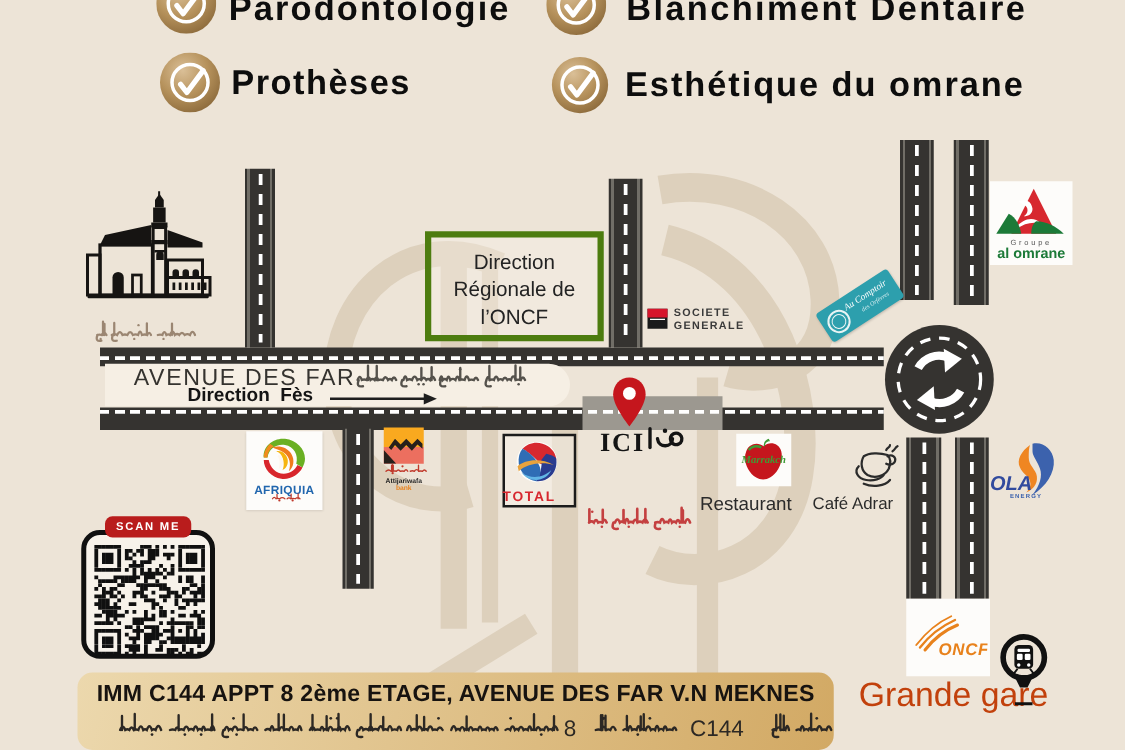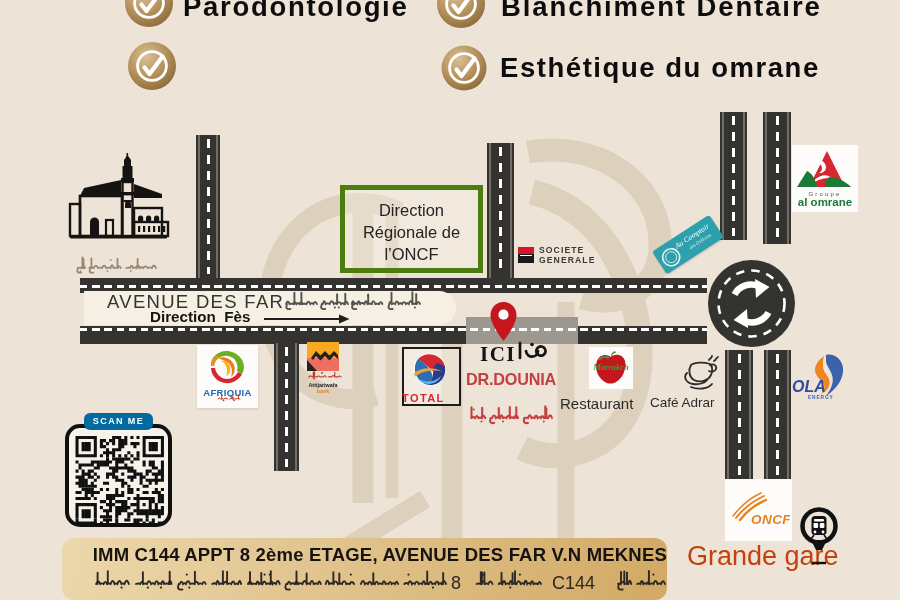--- a/index.html
+++ b/index.html
@@ -51,20 +51,21 @@
 
 <div class="ckt" style="left:501px;top:-9px;letter-spacing:1.9px">Blanchiment Dentaire</div>
 
 <svg class="ck" style="left:128px;top:42px" viewBox="-24 -24 48 48">
 
 <circle cx="0" cy="0" r="24.0" fill="url(#gld)"></circle>
 <circle cx="0" cy="0" r="14.4" fill="none" stroke="#fff" stroke-width="2.8"></circle>
 <path d="M-7.5 1.5 L-2.5 8 L10.5 -9.5" fill="none" stroke="#fff" stroke-width="4.2" stroke-linecap="round" stroke-linejoin="round"></path>
 </svg>
 
+<div class="ckt" style="left:185px;top:50px;letter-spacing:1.2px">Prothèses</div>
 
 <svg class="ck" style="left:440px;top:44px" viewBox="-24 -24 48 48">
 
 <circle cx="0" cy="0" r="22.5" fill="url(#gld)"></circle>
 <circle cx="0" cy="0" r="14.4" fill="none" stroke="#fff" stroke-width="2.8"></circle>
 <path d="M-7.5 1.5 L-2.5 8 L10.5 -9.5" fill="none" stroke="#fff" stroke-width="4.2" stroke-linecap="round" stroke-linejoin="round"></path>
 </svg>
 
 <div class="ckt" style="left:500px;top:52px;letter-spacing:1.55px">Esthétique du omrane</div>
 
@@ -233,21 +234,20 @@
 <div class="a" style="left:480px;top:342px;font-family:'Liberation Serif',serif;font-size:21px;font-weight:bold;color:#141414;letter-spacing:1.5px">ICI</div>
 <svg class="a" style="left:0;top:0" width="900" height="600">
 <g stroke="#141414" stroke-width="2.7" fill="none" stroke-linecap="round">
 <path d="M545 349 a4.6 4.6 0 1 1 -8.2 4.2 a4.6 4.6 0 1 1 8.2 -4.2"></path>
 <path d="M538 351 C538 358 527 359 526 351"></path>
 <path d="M520 343 V358"></path>
 </g>
 <circle cx="532" cy="344.5" r="1.8" fill="#141414"></circle>
 </svg>
 
-<div class="a" style="left:436px;top:369.5px;width:150px;text-align:center;font-size:16.2px;font-weight:bold;color:#c44040;letter-spacing:-0.2px">DR.DOUNIA</div>
 <svg class="a" style="left:0;top:0" width="900" height="600">
       <path d="M552.0 418 Q550.1 412.8 548.1 418 Q546.0 417.2 543.9 418 Q542.4 414.0 540.8 418 Q539.2 416.5 537.6 418 Q536.1 413.1 534.6 418 Q533.0 417.0 531.5 418 Q529.7 412.4 528.0 418 Q526.1 417.4 524.2 418M546.3 418 V408.2M545.3 418 V406.3M524.6 418 q-2.4 6.0 3.4 5.0M518.1 418 Q516.1 413.2 514.0 418 Q512.0 416.7 510.0 418 Q508.2 413.5 506.5 418 Q504.7 417.0 503.0 418 Q501.5 412.4 500.0 418 Q498.0 416.2 495.9 418 Q494.0 413.1 492.0 418M516.3 418 V407.3M509.8 418 V407.1M498.8 418 V408.0M490.8 418 q-2.4 6.0 3.4 5.0M485.3 418 Q483.5 413.8 481.7 418 Q480.1 417.2 478.5 418 Q476.8 414.2 475.1 418 Q473.2 416.3 471.3 418M471.5 418 V407.4M482.2 418 V407.9" stroke="#c44040" stroke-width="2.1" fill="none" stroke-linecap="round"></path>
       <g fill="#c44040">
         <circle cx="543.8" cy="421.4" r="1.02"></circle>
         <circle cx="503.0" cy="421.4" r="1.02"></circle>
         <circle cx="481.5" cy="421.4" r="1.02"></circle>
         <circle cx="473.8" cy="409.4" r="1.02"></circle>
       </g>
     </svg>
 
@@ -319,29 +319,29 @@
 <rect x="15.5" y="17" width="4.6" height="5" fill="#fff" rx="1"></rect>
 <rect x="21.8" y="17" width="4.6" height="5" fill="#fff" rx="1"></rect>
 <circle cx="17" cy="26" r="1.4" fill="#fff"></circle>
       <circle cx="25" cy="26" r="1.4" fill="#fff"></circle>
 <path d="M16 29 L13 33 M26 29 L29 33" stroke="#111" stroke-width="1.6"></path>
 <path d="M14 57 H28" stroke="#111" stroke-width="2.4"></path>
 </svg>
 
 <div class="a" style="left:65px;top:424px;width:107px;height:103px;background:#f7f2ea;border:4px solid #101010;border-radius:15px;box-sizing:border-box"></div>
 
-<div class="a" style="left:84px;top:413px;width:69px;height:17px;background:#0369a1;border-radius:6px;color:#fff;font-size:9px;font-weight:bold;letter-spacing:1.4px;text-align:center;line-height:17px">SCAN ME</div>
+<div class="a" style="left:84px;top:413px;width:69px;height:17px;background:#b91c1c;border-radius:6px;color:#fff;font-size:9px;font-weight:bold;letter-spacing:1.4px;text-align:center;line-height:17px">SCAN ME</div>
 
 <svg class="a" style="left:0;top:0" width="900" height="600">
       <path d="M75.5 436.0h3.05v3.05h-3.05zM78.5 436.0h3.05v3.05h-3.05zM81.6 436.0h3.05v3.05h-3.05zM84.7 436.0h3.05v3.05h-3.05zM87.7 436.0h3.05v3.05h-3.05zM90.8 436.0h3.05v3.05h-3.05zM93.8 436.0h3.05v3.05h-3.05zM112.1 436.0h3.05v3.05h-3.05zM115.2 436.0h3.05v3.05h-3.05zM118.2 436.0h3.05v3.05h-3.05zM124.3 436.0h3.05v3.05h-3.05zM130.4 436.0h3.05v3.05h-3.05zM136.5 436.0h3.05v3.05h-3.05zM142.6 436.0h3.05v3.05h-3.05zM145.6 436.0h3.05v3.05h-3.05zM148.7 436.0h3.05v3.05h-3.05zM151.8 436.0h3.05v3.05h-3.05zM154.8 436.0h3.05v3.05h-3.05zM157.8 436.0h3.05v3.05h-3.05zM160.9 436.0h3.05v3.05h-3.05zM75.5 439.1h3.05v3.05h-3.05zM93.8 439.1h3.05v3.05h-3.05zM99.9 439.1h3.05v3.05h-3.05zM103.0 439.1h3.05v3.05h-3.05zM109.0 439.1h3.05v3.05h-3.05zM112.1 439.1h3.05v3.05h-3.05zM118.2 439.1h3.05v3.05h-3.05zM121.2 439.1h3.05v3.05h-3.05zM124.3 439.1h3.05v3.05h-3.05zM142.6 439.1h3.05v3.05h-3.05zM160.9 439.1h3.05v3.05h-3.05zM75.5 442.1h3.05v3.05h-3.05zM81.6 442.1h3.05v3.05h-3.05zM84.7 442.1h3.05v3.05h-3.05zM87.7 442.1h3.05v3.05h-3.05zM93.8 442.1h3.05v3.05h-3.05zM99.9 442.1h3.05v3.05h-3.05zM106.0 442.1h3.05v3.05h-3.05zM112.1 442.1h3.05v3.05h-3.05zM118.2 442.1h3.05v3.05h-3.05zM121.2 442.1h3.05v3.05h-3.05zM124.3 442.1h3.05v3.05h-3.05zM130.4 442.1h3.05v3.05h-3.05zM133.4 442.1h3.05v3.05h-3.05zM136.5 442.1h3.05v3.05h-3.05zM142.6 442.1h3.05v3.05h-3.05zM148.7 442.1h3.05v3.05h-3.05zM151.8 442.1h3.05v3.05h-3.05zM154.8 442.1h3.05v3.05h-3.05zM160.9 442.1h3.05v3.05h-3.05zM75.5 445.1h3.05v3.05h-3.05zM81.6 445.1h3.05v3.05h-3.05zM84.7 445.1h3.05v3.05h-3.05zM87.7 445.1h3.05v3.05h-3.05zM93.8 445.1h3.05v3.05h-3.05zM99.9 445.1h3.05v3.05h-3.05zM103.0 445.1h3.05v3.05h-3.05zM118.2 445.1h3.05v3.05h-3.05zM121.2 445.1h3.05v3.05h-3.05zM133.4 445.1h3.05v3.05h-3.05zM142.6 445.1h3.05v3.05h-3.05zM148.7 445.1h3.05v3.05h-3.05zM151.8 445.1h3.05v3.05h-3.05zM154.8 445.1h3.05v3.05h-3.05zM160.9 445.1h3.05v3.05h-3.05zM75.5 448.2h3.05v3.05h-3.05zM81.6 448.2h3.05v3.05h-3.05zM84.7 448.2h3.05v3.05h-3.05zM87.7 448.2h3.05v3.05h-3.05zM93.8 448.2h3.05v3.05h-3.05zM106.0 448.2h3.05v3.05h-3.05zM112.1 448.2h3.05v3.05h-3.05zM115.2 448.2h3.05v3.05h-3.05zM118.2 448.2h3.05v3.05h-3.05zM142.6 448.2h3.05v3.05h-3.05zM148.7 448.2h3.05v3.05h-3.05zM151.8 448.2h3.05v3.05h-3.05zM154.8 448.2h3.05v3.05h-3.05zM160.9 448.2h3.05v3.05h-3.05zM75.5 451.2h3.05v3.05h-3.05zM93.8 451.2h3.05v3.05h-3.05zM103.0 451.2h3.05v3.05h-3.05zM106.0 451.2h3.05v3.05h-3.05zM109.0 451.2h3.05v3.05h-3.05zM112.1 451.2h3.05v3.05h-3.05zM127.3 451.2h3.05v3.05h-3.05zM136.5 451.2h3.05v3.05h-3.05zM142.6 451.2h3.05v3.05h-3.05zM160.9 451.2h3.05v3.05h-3.05zM75.5 454.3h3.05v3.05h-3.05zM78.5 454.3h3.05v3.05h-3.05zM81.6 454.3h3.05v3.05h-3.05zM84.7 454.3h3.05v3.05h-3.05zM87.7 454.3h3.05v3.05h-3.05zM90.8 454.3h3.05v3.05h-3.05zM93.8 454.3h3.05v3.05h-3.05zM99.9 454.3h3.05v3.05h-3.05zM106.0 454.3h3.05v3.05h-3.05zM112.1 454.3h3.05v3.05h-3.05zM118.2 454.3h3.05v3.05h-3.05zM124.3 454.3h3.05v3.05h-3.05zM130.4 454.3h3.05v3.05h-3.05zM136.5 454.3h3.05v3.05h-3.05zM142.6 454.3h3.05v3.05h-3.05zM145.6 454.3h3.05v3.05h-3.05zM148.7 454.3h3.05v3.05h-3.05zM151.8 454.3h3.05v3.05h-3.05zM154.8 454.3h3.05v3.05h-3.05zM157.8 454.3h3.05v3.05h-3.05zM160.9 454.3h3.05v3.05h-3.05zM106.0 457.4h3.05v3.05h-3.05zM112.1 457.4h3.05v3.05h-3.05zM115.2 457.4h3.05v3.05h-3.05zM118.2 457.4h3.05v3.05h-3.05zM121.2 457.4h3.05v3.05h-3.05zM124.3 457.4h3.05v3.05h-3.05zM127.3 457.4h3.05v3.05h-3.05zM133.4 457.4h3.05v3.05h-3.05zM136.5 457.4h3.05v3.05h-3.05zM75.5 460.4h3.05v3.05h-3.05zM90.8 460.4h3.05v3.05h-3.05zM93.8 460.4h3.05v3.05h-3.05zM96.8 460.4h3.05v3.05h-3.05zM99.9 460.4h3.05v3.05h-3.05zM103.0 460.4h3.05v3.05h-3.05zM106.0 460.4h3.05v3.05h-3.05zM109.0 460.4h3.05v3.05h-3.05zM115.2 460.4h3.05v3.05h-3.05zM118.2 460.4h3.05v3.05h-3.05zM121.2 460.4h3.05v3.05h-3.05zM130.4 460.4h3.05v3.05h-3.05zM142.6 460.4h3.05v3.05h-3.05zM148.7 460.4h3.05v3.05h-3.05zM151.8 460.4h3.05v3.05h-3.05zM160.9 460.4h3.05v3.05h-3.05zM78.5 463.4h3.05v3.05h-3.05zM81.6 463.4h3.05v3.05h-3.05zM84.7 463.4h3.05v3.05h-3.05zM87.7 463.4h3.05v3.05h-3.05zM90.8 463.4h3.05v3.05h-3.05zM96.8 463.4h3.05v3.05h-3.05zM99.9 463.4h3.05v3.05h-3.05zM103.0 463.4h3.05v3.05h-3.05zM106.0 463.4h3.05v3.05h-3.05zM115.2 463.4h3.05v3.05h-3.05zM124.3 463.4h3.05v3.05h-3.05zM142.6 463.4h3.05v3.05h-3.05zM148.7 463.4h3.05v3.05h-3.05zM151.8 463.4h3.05v3.05h-3.05zM160.9 463.4h3.05v3.05h-3.05zM78.5 466.5h3.05v3.05h-3.05zM93.8 466.5h3.05v3.05h-3.05zM96.8 466.5h3.05v3.05h-3.05zM109.0 466.5h3.05v3.05h-3.05zM112.1 466.5h3.05v3.05h-3.05zM115.2 466.5h3.05v3.05h-3.05zM118.2 466.5h3.05v3.05h-3.05zM121.2 466.5h3.05v3.05h-3.05zM124.3 466.5h3.05v3.05h-3.05zM127.3 466.5h3.05v3.05h-3.05zM130.4 466.5h3.05v3.05h-3.05zM151.8 466.5h3.05v3.05h-3.05zM154.8 466.5h3.05v3.05h-3.05zM160.9 466.5h3.05v3.05h-3.05zM75.5 469.6h3.05v3.05h-3.05zM81.6 469.6h3.05v3.05h-3.05zM87.7 469.6h3.05v3.05h-3.05zM90.8 469.6h3.05v3.05h-3.05zM112.1 469.6h3.05v3.05h-3.05zM115.2 469.6h3.05v3.05h-3.05zM127.3 469.6h3.05v3.05h-3.05zM130.4 469.6h3.05v3.05h-3.05zM133.4 469.6h3.05v3.05h-3.05zM145.6 469.6h3.05v3.05h-3.05zM148.7 469.6h3.05v3.05h-3.05zM157.8 469.6h3.05v3.05h-3.05zM160.9 469.6h3.05v3.05h-3.05zM81.6 472.6h3.05v3.05h-3.05zM84.7 472.6h3.05v3.05h-3.05zM87.7 472.6h3.05v3.05h-3.05zM93.8 472.6h3.05v3.05h-3.05zM106.0 472.6h3.05v3.05h-3.05zM109.0 472.6h3.05v3.05h-3.05zM112.1 472.6h3.05v3.05h-3.05zM121.2 472.6h3.05v3.05h-3.05zM133.4 472.6h3.05v3.05h-3.05zM136.5 472.6h3.05v3.05h-3.05zM139.6 472.6h3.05v3.05h-3.05zM145.6 472.6h3.05v3.05h-3.05zM151.8 472.6h3.05v3.05h-3.05zM154.8 472.6h3.05v3.05h-3.05zM157.8 472.6h3.05v3.05h-3.05zM160.9 472.6h3.05v3.05h-3.05zM75.5 475.6h3.05v3.05h-3.05zM78.5 475.6h3.05v3.05h-3.05zM81.6 475.6h3.05v3.05h-3.05zM87.7 475.6h3.05v3.05h-3.05zM90.8 475.6h3.05v3.05h-3.05zM96.8 475.6h3.05v3.05h-3.05zM106.0 475.6h3.05v3.05h-3.05zM112.1 475.6h3.05v3.05h-3.05zM115.2 475.6h3.05v3.05h-3.05zM127.3 475.6h3.05v3.05h-3.05zM130.4 475.6h3.05v3.05h-3.05zM133.4 475.6h3.05v3.05h-3.05zM139.6 475.6h3.05v3.05h-3.05zM142.6 475.6h3.05v3.05h-3.05zM154.8 475.6h3.05v3.05h-3.05zM160.9 475.6h3.05v3.05h-3.05zM78.5 478.7h3.05v3.05h-3.05zM81.6 478.7h3.05v3.05h-3.05zM84.7 478.7h3.05v3.05h-3.05zM93.8 478.7h3.05v3.05h-3.05zM115.2 478.7h3.05v3.05h-3.05zM118.2 478.7h3.05v3.05h-3.05zM121.2 478.7h3.05v3.05h-3.05zM130.4 478.7h3.05v3.05h-3.05zM139.6 478.7h3.05v3.05h-3.05zM145.6 478.7h3.05v3.05h-3.05zM148.7 478.7h3.05v3.05h-3.05zM151.8 478.7h3.05v3.05h-3.05zM154.8 478.7h3.05v3.05h-3.05zM157.8 478.7h3.05v3.05h-3.05zM160.9 478.7h3.05v3.05h-3.05zM75.5 481.8h3.05v3.05h-3.05zM78.5 481.8h3.05v3.05h-3.05zM81.6 481.8h3.05v3.05h-3.05zM84.7 481.8h3.05v3.05h-3.05zM90.8 481.8h3.05v3.05h-3.05zM103.0 481.8h3.05v3.05h-3.05zM106.0 481.8h3.05v3.05h-3.05zM121.2 481.8h3.05v3.05h-3.05zM124.3 481.8h3.05v3.05h-3.05zM139.6 481.8h3.05v3.05h-3.05zM148.7 481.8h3.05v3.05h-3.05zM154.8 481.8h3.05v3.05h-3.05zM78.5 484.8h3.05v3.05h-3.05zM81.6 484.8h3.05v3.05h-3.05zM84.7 484.8h3.05v3.05h-3.05zM87.7 484.8h3.05v3.05h-3.05zM90.8 484.8h3.05v3.05h-3.05zM93.8 484.8h3.05v3.05h-3.05zM121.2 484.8h3.05v3.05h-3.05zM127.3 484.8h3.05v3.05h-3.05zM142.6 484.8h3.05v3.05h-3.05zM145.6 484.8h3.05v3.05h-3.05zM81.6 487.9h3.05v3.05h-3.05zM84.7 487.9h3.05v3.05h-3.05zM87.7 487.9h3.05v3.05h-3.05zM90.8 487.9h3.05v3.05h-3.05zM99.9 487.9h3.05v3.05h-3.05zM106.0 487.9h3.05v3.05h-3.05zM115.2 487.9h3.05v3.05h-3.05zM127.3 487.9h3.05v3.05h-3.05zM130.4 487.9h3.05v3.05h-3.05zM136.5 487.9h3.05v3.05h-3.05zM154.8 487.9h3.05v3.05h-3.05zM160.9 487.9h3.05v3.05h-3.05zM75.5 490.9h3.05v3.05h-3.05zM78.5 490.9h3.05v3.05h-3.05zM84.7 490.9h3.05v3.05h-3.05zM87.7 490.9h3.05v3.05h-3.05zM90.8 490.9h3.05v3.05h-3.05zM93.8 490.9h3.05v3.05h-3.05zM96.8 490.9h3.05v3.05h-3.05zM115.2 490.9h3.05v3.05h-3.05zM121.2 490.9h3.05v3.05h-3.05zM127.3 490.9h3.05v3.05h-3.05zM130.4 490.9h3.05v3.05h-3.05zM142.6 490.9h3.05v3.05h-3.05zM145.6 490.9h3.05v3.05h-3.05zM151.8 490.9h3.05v3.05h-3.05zM154.8 490.9h3.05v3.05h-3.05zM157.8 490.9h3.05v3.05h-3.05zM84.7 493.9h3.05v3.05h-3.05zM90.8 493.9h3.05v3.05h-3.05zM106.0 493.9h3.05v3.05h-3.05zM109.0 493.9h3.05v3.05h-3.05zM112.1 493.9h3.05v3.05h-3.05zM115.2 493.9h3.05v3.05h-3.05zM118.2 493.9h3.05v3.05h-3.05zM121.2 493.9h3.05v3.05h-3.05zM136.5 493.9h3.05v3.05h-3.05zM157.8 493.9h3.05v3.05h-3.05zM160.9 493.9h3.05v3.05h-3.05zM75.5 497.0h3.05v3.05h-3.05zM78.5 497.0h3.05v3.05h-3.05zM81.6 497.0h3.05v3.05h-3.05zM84.7 497.0h3.05v3.05h-3.05zM87.7 497.0h3.05v3.05h-3.05zM93.8 497.0h3.05v3.05h-3.05zM106.0 497.0h3.05v3.05h-3.05zM109.0 497.0h3.05v3.05h-3.05zM112.1 497.0h3.05v3.05h-3.05zM127.3 497.0h3.05v3.05h-3.05zM133.4 497.0h3.05v3.05h-3.05zM136.5 497.0h3.05v3.05h-3.05zM139.6 497.0h3.05v3.05h-3.05zM142.6 497.0h3.05v3.05h-3.05zM145.6 497.0h3.05v3.05h-3.05zM148.7 497.0h3.05v3.05h-3.05zM151.8 497.0h3.05v3.05h-3.05zM157.8 497.0h3.05v3.05h-3.05zM160.9 497.0h3.05v3.05h-3.05zM99.9 500.1h3.05v3.05h-3.05zM103.0 500.1h3.05v3.05h-3.05zM109.0 500.1h3.05v3.05h-3.05zM115.2 500.1h3.05v3.05h-3.05zM118.2 500.1h3.05v3.05h-3.05zM121.2 500.1h3.05v3.05h-3.05zM124.3 500.1h3.05v3.05h-3.05zM136.5 500.1h3.05v3.05h-3.05zM148.7 500.1h3.05v3.05h-3.05zM151.8 500.1h3.05v3.05h-3.05zM157.8 500.1h3.05v3.05h-3.05zM160.9 500.1h3.05v3.05h-3.05zM75.5 503.1h3.05v3.05h-3.05zM78.5 503.1h3.05v3.05h-3.05zM81.6 503.1h3.05v3.05h-3.05zM84.7 503.1h3.05v3.05h-3.05zM87.7 503.1h3.05v3.05h-3.05zM90.8 503.1h3.05v3.05h-3.05zM93.8 503.1h3.05v3.05h-3.05zM106.0 503.1h3.05v3.05h-3.05zM109.0 503.1h3.05v3.05h-3.05zM112.1 503.1h3.05v3.05h-3.05zM121.2 503.1h3.05v3.05h-3.05zM124.3 503.1h3.05v3.05h-3.05zM130.4 503.1h3.05v3.05h-3.05zM133.4 503.1h3.05v3.05h-3.05zM136.5 503.1h3.05v3.05h-3.05zM142.6 503.1h3.05v3.05h-3.05zM148.7 503.1h3.05v3.05h-3.05zM154.8 503.1h3.05v3.05h-3.05zM75.5 506.1h3.05v3.05h-3.05zM93.8 506.1h3.05v3.05h-3.05zM99.9 506.1h3.05v3.05h-3.05zM109.0 506.1h3.05v3.05h-3.05zM115.2 506.1h3.05v3.05h-3.05zM118.2 506.1h3.05v3.05h-3.05zM121.2 506.1h3.05v3.05h-3.05zM124.3 506.1h3.05v3.05h-3.05zM127.3 506.1h3.05v3.05h-3.05zM136.5 506.1h3.05v3.05h-3.05zM148.7 506.1h3.05v3.05h-3.05zM154.8 506.1h3.05v3.05h-3.05zM160.9 506.1h3.05v3.05h-3.05zM75.5 509.2h3.05v3.05h-3.05zM81.6 509.2h3.05v3.05h-3.05zM84.7 509.2h3.05v3.05h-3.05zM87.7 509.2h3.05v3.05h-3.05zM93.8 509.2h3.05v3.05h-3.05zM103.0 509.2h3.05v3.05h-3.05zM106.0 509.2h3.05v3.05h-3.05zM109.0 509.2h3.05v3.05h-3.05zM115.2 509.2h3.05v3.05h-3.05zM118.2 509.2h3.05v3.05h-3.05zM121.2 509.2h3.05v3.05h-3.05zM124.3 509.2h3.05v3.05h-3.05zM133.4 509.2h3.05v3.05h-3.05zM136.5 509.2h3.05v3.05h-3.05zM139.6 509.2h3.05v3.05h-3.05zM142.6 509.2h3.05v3.05h-3.05zM145.6 509.2h3.05v3.05h-3.05zM148.7 509.2h3.05v3.05h-3.05zM151.8 509.2h3.05v3.05h-3.05zM154.8 509.2h3.05v3.05h-3.05zM157.8 509.2h3.05v3.05h-3.05zM160.9 509.2h3.05v3.05h-3.05zM75.5 512.2h3.05v3.05h-3.05zM81.6 512.2h3.05v3.05h-3.05zM84.7 512.2h3.05v3.05h-3.05zM87.7 512.2h3.05v3.05h-3.05zM93.8 512.2h3.05v3.05h-3.05zM106.0 512.2h3.05v3.05h-3.05zM115.2 512.2h3.05v3.05h-3.05zM118.2 512.2h3.05v3.05h-3.05zM127.3 512.2h3.05v3.05h-3.05zM130.4 512.2h3.05v3.05h-3.05zM136.5 512.2h3.05v3.05h-3.05zM139.6 512.2h3.05v3.05h-3.05zM142.6 512.2h3.05v3.05h-3.05zM145.6 512.2h3.05v3.05h-3.05zM148.7 512.2h3.05v3.05h-3.05zM151.8 512.2h3.05v3.05h-3.05zM154.8 512.2h3.05v3.05h-3.05zM157.8 512.2h3.05v3.05h-3.05zM160.9 512.2h3.05v3.05h-3.05zM75.5 515.3h3.05v3.05h-3.05zM81.6 515.3h3.05v3.05h-3.05zM84.7 515.3h3.05v3.05h-3.05zM87.7 515.3h3.05v3.05h-3.05zM93.8 515.3h3.05v3.05h-3.05zM99.9 515.3h3.05v3.05h-3.05zM103.0 515.3h3.05v3.05h-3.05zM106.0 515.3h3.05v3.05h-3.05zM109.0 515.3h3.05v3.05h-3.05zM115.2 515.3h3.05v3.05h-3.05zM127.3 515.3h3.05v3.05h-3.05zM145.6 515.3h3.05v3.05h-3.05zM157.8 515.3h3.05v3.05h-3.05zM75.5 518.4h3.05v3.05h-3.05zM93.8 518.4h3.05v3.05h-3.05zM103.0 518.4h3.05v3.05h-3.05zM106.0 518.4h3.05v3.05h-3.05zM109.0 518.4h3.05v3.05h-3.05zM115.2 518.4h3.05v3.05h-3.05zM124.3 518.4h3.05v3.05h-3.05zM127.3 518.4h3.05v3.05h-3.05zM133.4 518.4h3.05v3.05h-3.05zM136.5 518.4h3.05v3.05h-3.05zM139.6 518.4h3.05v3.05h-3.05zM145.6 518.4h3.05v3.05h-3.05zM151.8 518.4h3.05v3.05h-3.05zM75.5 521.4h3.05v3.05h-3.05zM78.5 521.4h3.05v3.05h-3.05zM81.6 521.4h3.05v3.05h-3.05zM84.7 521.4h3.05v3.05h-3.05zM87.7 521.4h3.05v3.05h-3.05zM90.8 521.4h3.05v3.05h-3.05zM93.8 521.4h3.05v3.05h-3.05zM99.9 521.4h3.05v3.05h-3.05zM106.0 521.4h3.05v3.05h-3.05zM115.2 521.4h3.05v3.05h-3.05zM133.4 521.4h3.05v3.05h-3.05zM136.5 521.4h3.05v3.05h-3.05zM142.6 521.4h3.05v3.05h-3.05zM148.7 521.4h3.05v3.05h-3.05zM151.8 521.4h3.05v3.05h-3.05zM157.8 521.4h3.05v3.05h-3.05zM160.9 521.4h3.05v3.05h-3.05z" fill="#101010"></path>
     </svg>
 
 <div class="a" style="left:62px;top:538px;width:605px;height:62px;background:linear-gradient(105deg,#ecd8ad,#d2a964);border-radius:12px"></div>
 
-<div class="a" style="left:62px;top:544px;width:605px;text-align:right;font-size:18.5px;font-weight:bold;color:#171310;letter-spacing:0.2px;white-space:nowrap">IMM C144 APPT 8 2ème ETAGE, AVENUE DES FAR V.N MEKNES</div>
+<div class="a" style="left:62px;top:544px;width:605px;text-align:center;font-size:18.5px;font-weight:bold;color:#171310;letter-spacing:0.2px;white-space:nowrap">IMM C144 APPT 8 2ème ETAGE, AVENUE DES FAR V.N MEKNES</div>
 
 <svg class="a" style="left:0;top:0" width="900" height="600">
 <path d="M665.0 584 Q663.0 578.4 661.1 584 Q659.3 583.1 657.5 584 Q655.5 578.0 653.5 584 Q651.7 582.7 649.8 584 Q648.3 580.1 646.7 584 Q645.0 582.6 643.3 584 Q641.8 578.0 640.4 584 Q638.8 583.0 637.2 584M648.9 584 V571.0M631.2 584 Q629.8 577.6 628.3 584 Q626.6 583.1 624.9 584 Q622.8 579.8 620.8 584 Q619.4 582.8 618.0 584M627.0 584 V572.6M621.0 584 V571.9M624.3 584 V571.5M619.0 584 q-2.6 6.5 3.6 5.5" stroke="#2c2824" stroke-width="1.9" fill="none" stroke-linecap="round"></path>
       <g fill="#2c2824">
         <circle cx="653.4" cy="574.6" r="1.10"></circle>
       </g>
       <path d="M541.0 584 Q539.5 580.0 538.0 584 Q535.8 583.1 533.6 584 Q532.1 578.4 530.6 584 Q528.9 582.2 527.2 584 Q525.6 577.6 524.1 584 Q522.4 582.6 520.7 584 Q518.6 578.3 516.5 584 Q514.3 582.4 512.2 584 Q510.7 577.8 509.3 584 Q507.4 582.9 505.6 584 Q504.0 577.9 502.5 584 Q500.6 582.1 498.7 584M501.5 584 V572.8M512.6 584 V573.1M515.0 584 V571.3M492.5 584 Q490.4 579.0 488.3 584 Q486.7 583.0 485.1 584 Q483.0 579.1 480.9 584 Q478.7 583.1 476.6 584M481.9 584 V572.1M480.8 584 V572.1M484.4 584 V572.5" stroke="#2c2824" stroke-width="1.9" fill="none" stroke-linecap="round"></path>
       <g fill="#2c2824">
         <circle cx="519.9" cy="574.6" r="1.10"></circle>
         <circle cx="510.2" cy="587.6" r="1.10"></circle>

